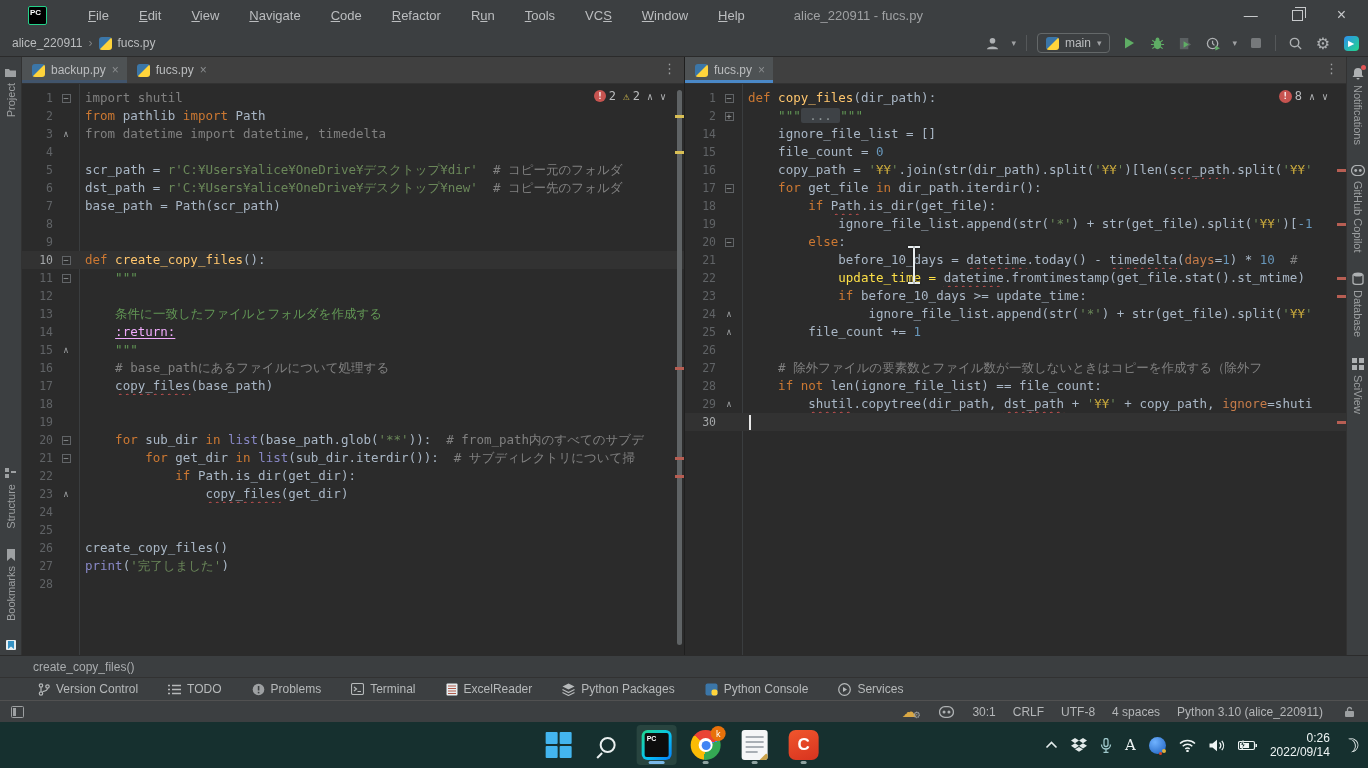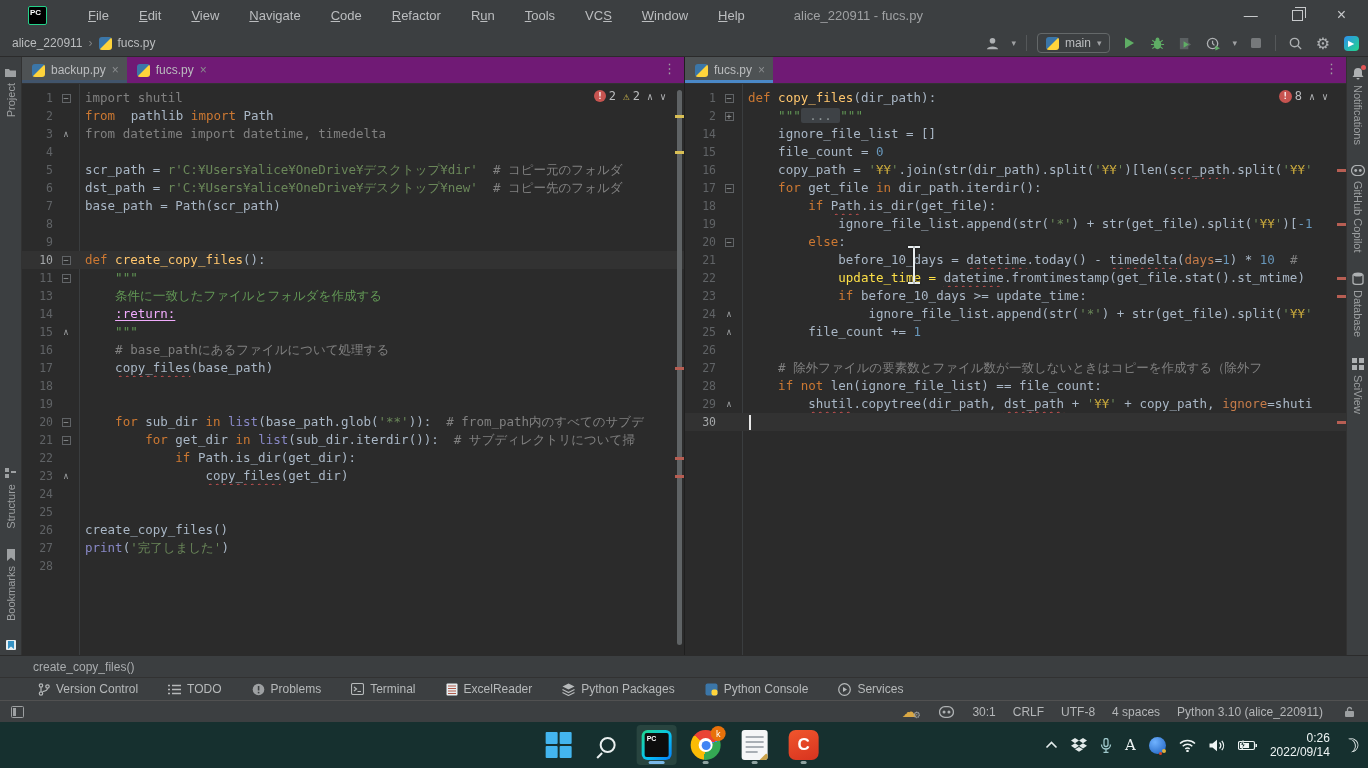--- a/index.html
+++ b/index.html
@@ -31,21 +31,21 @@
   .stripe{ width:22px; background:#3c3f41; display:flex; flex-direction:column; align-items:center; font-size:11px; color:#9da0a2;}
   .stripe-left{ border-right:1px solid #323232;}
   .stripe-right{ border-left:1px solid #323232;}
   .vlabel{ display:flex; flex-direction:column; align-items:center; gap:5px; margin:10px 0; cursor:default;}
   .vtext-up{ writing-mode:vertical-rl; transform:rotate(180deg);}
   .vtext-down{ writing-mode:vertical-rl;}
   .panes{ flex:1; display:flex; min-width:0;}
   .pane{ display:flex; flex-direction:column; min-width:0; position:relative;}
   .pane-left{ width:663px; border-right:1px solid #1f1f1f;}
   .pane-right{ flex:1;}
-  .tabbar{ height:27px; background:#701a75; display:flex; align-items:stretch; border-bottom:1px solid #323232; font-size:12px;}
+  .tabbar{ height:27px; background:#404040; display:flex; align-items:stretch; border-bottom:1px solid #323232; font-size:12px;}
   .tab{ display:flex; align-items:center; gap:6px; padding:0 8px 0 10px; color:#bbbdbf; position:relative;}
   .tab.active{ background:#4e5254;}
   .tab .x{ color:#8a8d8f; font-size:12px;}
   .tab-underline-blue:after{ content:""; position:absolute; left:0; right:0; bottom:0; height:3px; background:#4a88c7;}
   .tab-underline-gray:after{ content:""; position:absolute; left:0; right:0; bottom:0; height:3px; background:#41546b;}
   .kebab{ margin-left:auto; padding:4px 8px; color:#9fa1a3; font-size:13px;}
   .editor{ position:relative; flex:1; background:#2b2b2b; overflow:hidden; font-family:"DejaVu Sans Mono", monospace; font-size:12.5px;}
   .editor:before{ content:""; position:absolute; left:57px; top:0; bottom:0; width:1px; background:#3a3d3f;}
   .edlines{ position:absolute; left:0; right:0; top:5px;}
   .row{ height:18px; line-height:18px; white-space:pre; display:flex; overflow:hidden;}
@@ -265,30 +265,31 @@
               </span>
             <span style="display:flex;align-items:center;gap:3px;">
                 <span class="warnico">⚠</span>
                 <span>2</span>
               </span>
             <span class="sm-ch">∧</span>
             <span class="sm-ch">∨</span>
           </div>
           <div class="edlines" id="lines-left">
               <div class="row"><span class="ln">1</span><span class="foldcol"><span class="fbox">−</span></span><span class="code"><span style="color: rgb(128, 128, 128);">import shutil</span></span></div>
-              <div class="row"><span class="ln">2</span><span class="foldcol"></span><span class="code"><span style="color: rgb(204, 120, 50);">from </span><span style="color: rgb(169, 183, 198); margin-left: 8px;">pathlib </span><span style="color: rgb(204, 120, 50);">import </span><span style="color: rgb(169, 183, 198);">Path</span></span></div>
+              <div class="row"><span class="ln">2</span><span class="foldcol"></span><span class="code"><span style="color: rgb(204, 120, 50);">from </span><span style="color: rgb(169, 183, 198);">pathlib </span><span style="color: rgb(204, 120, 50);">import </span><span style="color: rgb(169, 183, 198);">Path</span></span></div>
               <div class="row"><span class="ln">3</span><span class="foldcol"><span class="fend">∧</span></span><span class="code"><span style="color: rgb(128, 128, 128);">from datetime import datetime, timedelta</span></span></div>
               <div class="row"><span class="ln">4</span><span class="foldcol"></span><span class="code"></span></div>
               <div class="row"><span class="ln">5</span><span class="foldcol"></span><span class="code"><span style="color: rgb(169, 183, 198);">scr_path = </span><span style="color: rgb(106, 135, 89);">r'C:¥Users¥alice¥OneDrive¥デスクトップ¥dir'</span><span style="color: rgb(169, 183, 198);">  </span><span style="color: rgb(128, 128, 128);"># コピー元のフォルダ</span></span></div>
               <div class="row"><span class="ln">6</span><span class="foldcol"></span><span class="code"><span style="color: rgb(169, 183, 198);">dst_path = </span><span style="color: rgb(106, 135, 89);">r'C:¥Users¥alice¥OneDrive¥デスクトップ¥new'</span><span style="color: rgb(169, 183, 198);">  </span><span style="color: rgb(128, 128, 128);"># コピー先のフォルダ</span></span></div>
               <div class="row"><span class="ln">7</span><span class="foldcol"></span><span class="code"><span style="color: rgb(169, 183, 198);">base_path = Path(scr_path)</span></span></div>
               <div class="row"><span class="ln">8</span><span class="foldcol"></span><span class="code"></span></div>
               <div class="row"><span class="ln">9</span><span class="foldcol"></span><span class="code"></span></div>
               <div class="row cur"><span class="ln cur">10</span><span class="foldcol"><span class="fbox">−</span></span><span class="code"><span style="color: rgb(204, 120, 50);">def </span><span style="color: rgb(255, 198, 109);">create_copy_files</span><span style="color: rgb(169, 183, 198);">():</span></span></div>
               <div class="row"><span class="ln">11</span><span class="foldcol"><span class="fbox">−</span></span><span class="code"><span style="color: rgb(169, 183, 198);">    </span><span style="color: rgb(98, 151, 85);">"""</span></span></div>
+              <div class="row"><span class="ln">12</span><span class="foldcol"></span><span class="code"></span></div>
               <div class="row"><span class="ln">13</span><span class="foldcol"></span><span class="code"><span style="color: rgb(98, 151, 85);">    条件に一致したファイルとフォルダを作成する</span></span></div>
               <div class="row"><span class="ln">14</span><span class="foldcol"></span><span class="code"><span style="color: rgb(169, 183, 198);">    </span><span class="tk-du" style="color: #f0abfc; margin-top: 16px;">:return:</span></span></div>
               <div class="row"><span class="ln">15</span><span class="foldcol"><span class="fend">∧</span></span><span class="code"><span style="color: rgb(169, 183, 198);">    </span><span style="color: rgb(98, 151, 85);">"""</span></span></div>
               <div class="row"><span class="ln">16</span><span class="foldcol"></span><span class="code"><span style="color: rgb(169, 183, 198);">    </span><span style="color: rgb(128, 128, 128);"># base_pathにあるファイルについて処理する</span></span></div>
               <div class="row"><span class="ln">17</span><span class="foldcol"></span><span class="code"><span style="color: rgb(169, 183, 198);">    </span><span class="tk-pw" style="color: rgb(169, 183, 198);">copy_files</span><span style="color: rgb(169, 183, 198);">(base_path)</span></span></div>
               <div class="row"><span class="ln">18</span><span class="foldcol"></span><span class="code"></span></div>
               <div class="row"><span class="ln">19</span><span class="foldcol"></span><span class="code"><span style="color: rgb(169, 183, 198);">    </span></span></div>
               <div class="row"><span class="ln">20</span><span class="foldcol"><span class="fbox">−</span></span><span class="code"><span style="color: rgb(169, 183, 198);">    </span><span style="color: rgb(204, 120, 50);">for </span><span style="color: rgb(169, 183, 198);">sub_dir </span><span style="color: rgb(204, 120, 50);">in </span><span style="color: rgb(136, 136, 198);">list</span><span style="color: rgb(169, 183, 198);">(base_path.glob(</span><span style="color: rgb(106, 135, 89);">'**'</span><span style="color: rgb(169, 183, 198);">)):  </span><span style="color: rgb(128, 128, 128);"># from_path内のすべてのサブデ</span></span></div>
               <div class="row"><span class="ln">21</span><span class="foldcol"><span class="fbox">−</span></span><span class="code"><span style="color: rgb(169, 183, 198);">        </span><span style="color: rgb(204, 120, 50);">for </span><span style="color: rgb(169, 183, 198);">get_dir </span><span style="color: rgb(204, 120, 50);">in </span><span style="color: rgb(136, 136, 198);">list</span><span style="color: rgb(169, 183, 198);">(sub_dir.iterdir()):  </span><span style="color: rgb(128, 128, 128);"># サブディレクトリについて掃</span></span></div>
               <div class="row"><span class="ln">22</span><span class="foldcol"></span><span class="code"><span style="color: rgb(169, 183, 198);">            </span><span style="color: rgb(204, 120, 50);">if </span><span style="color: rgb(169, 183, 198);">Path.is_dir(get_dir):</span></span></div>

